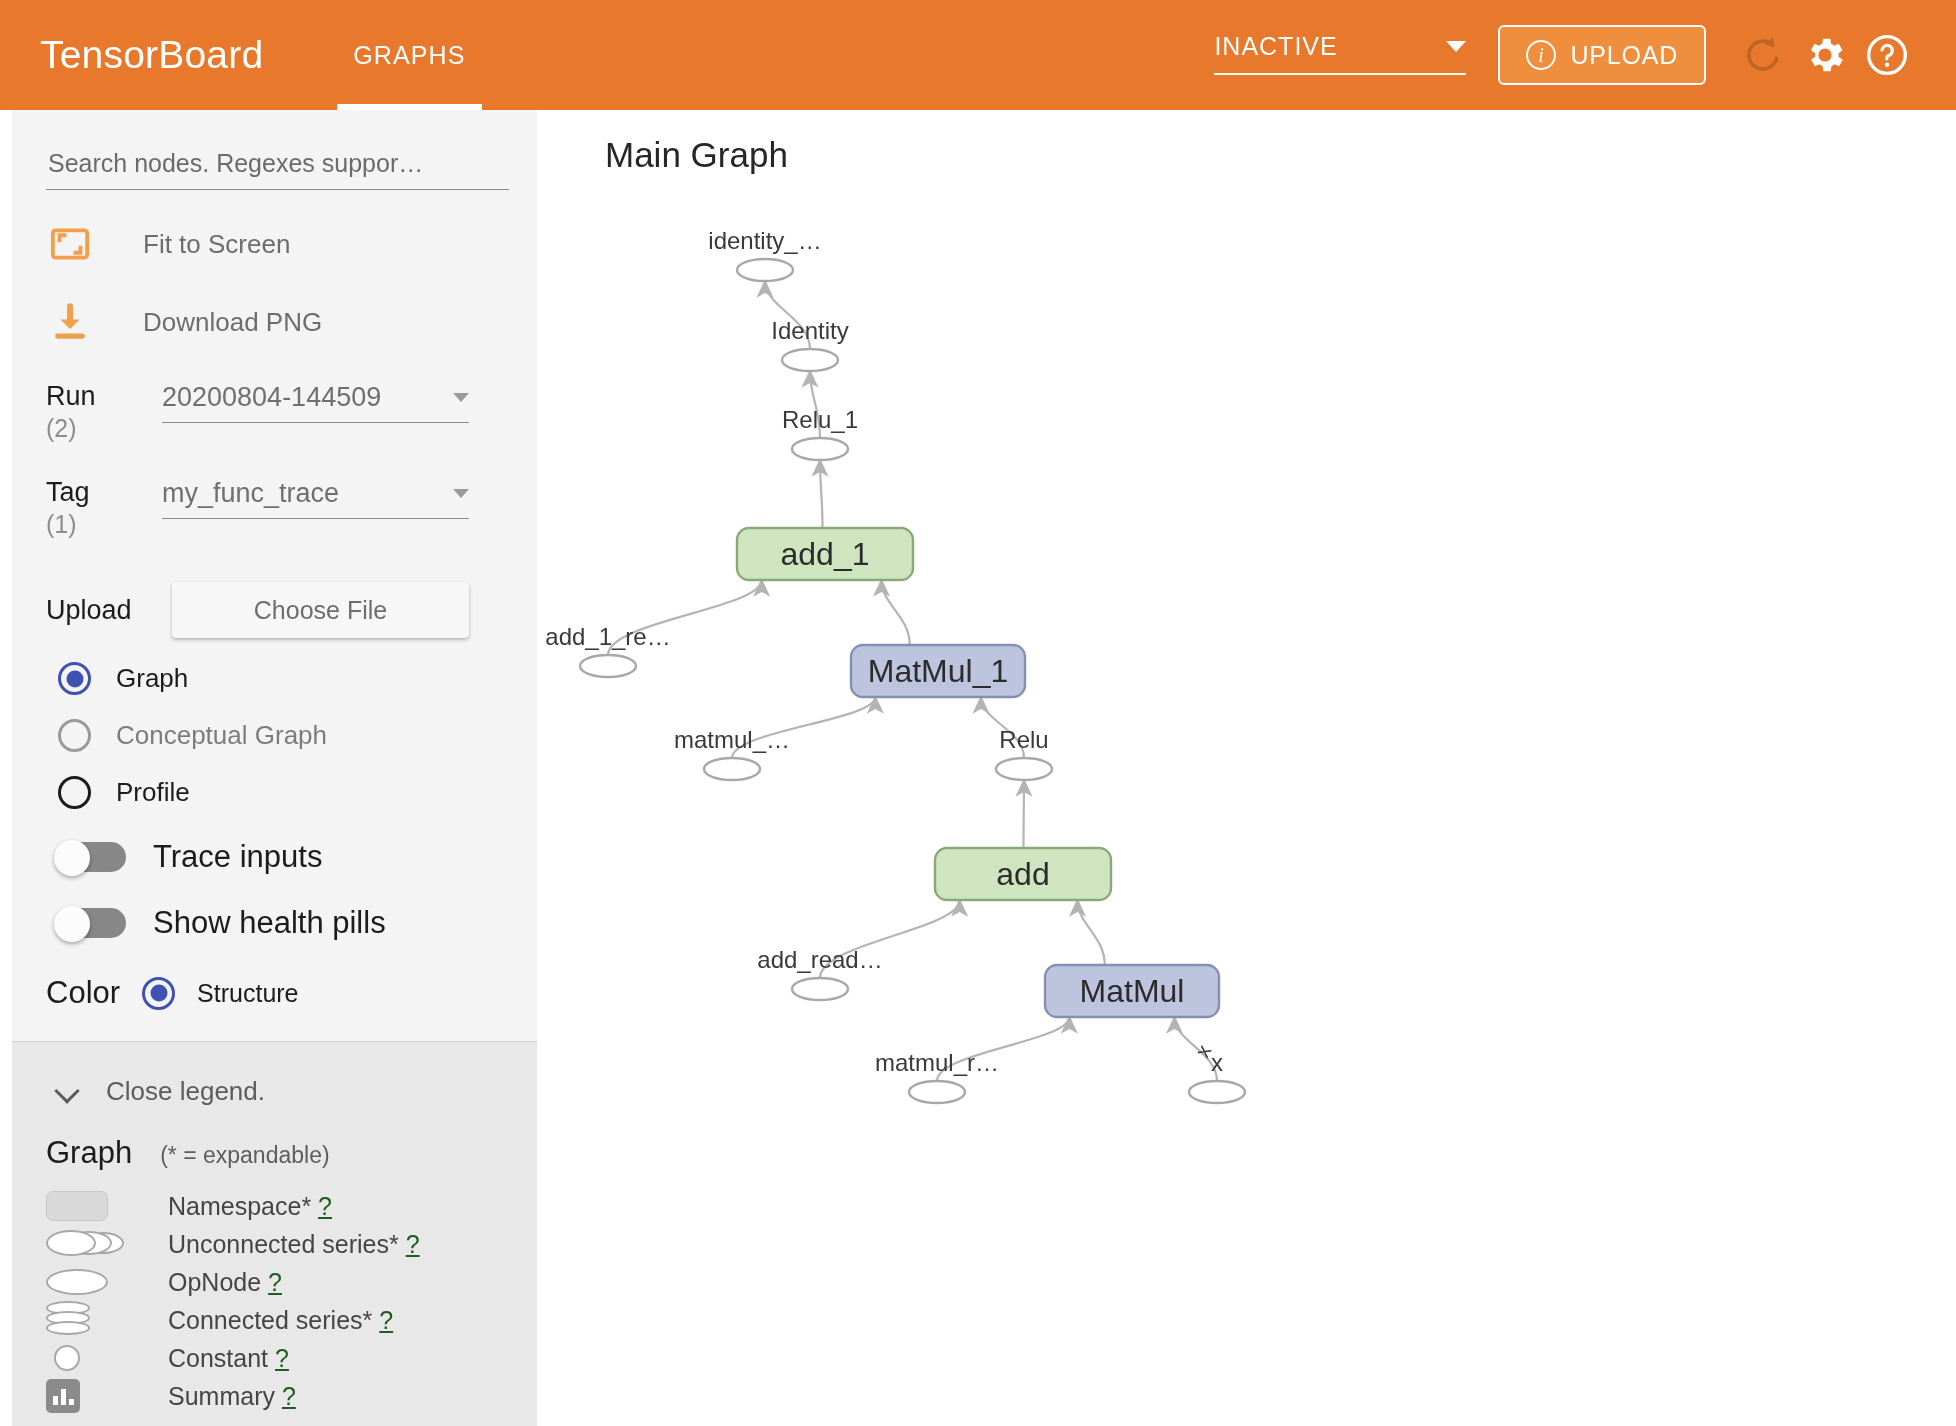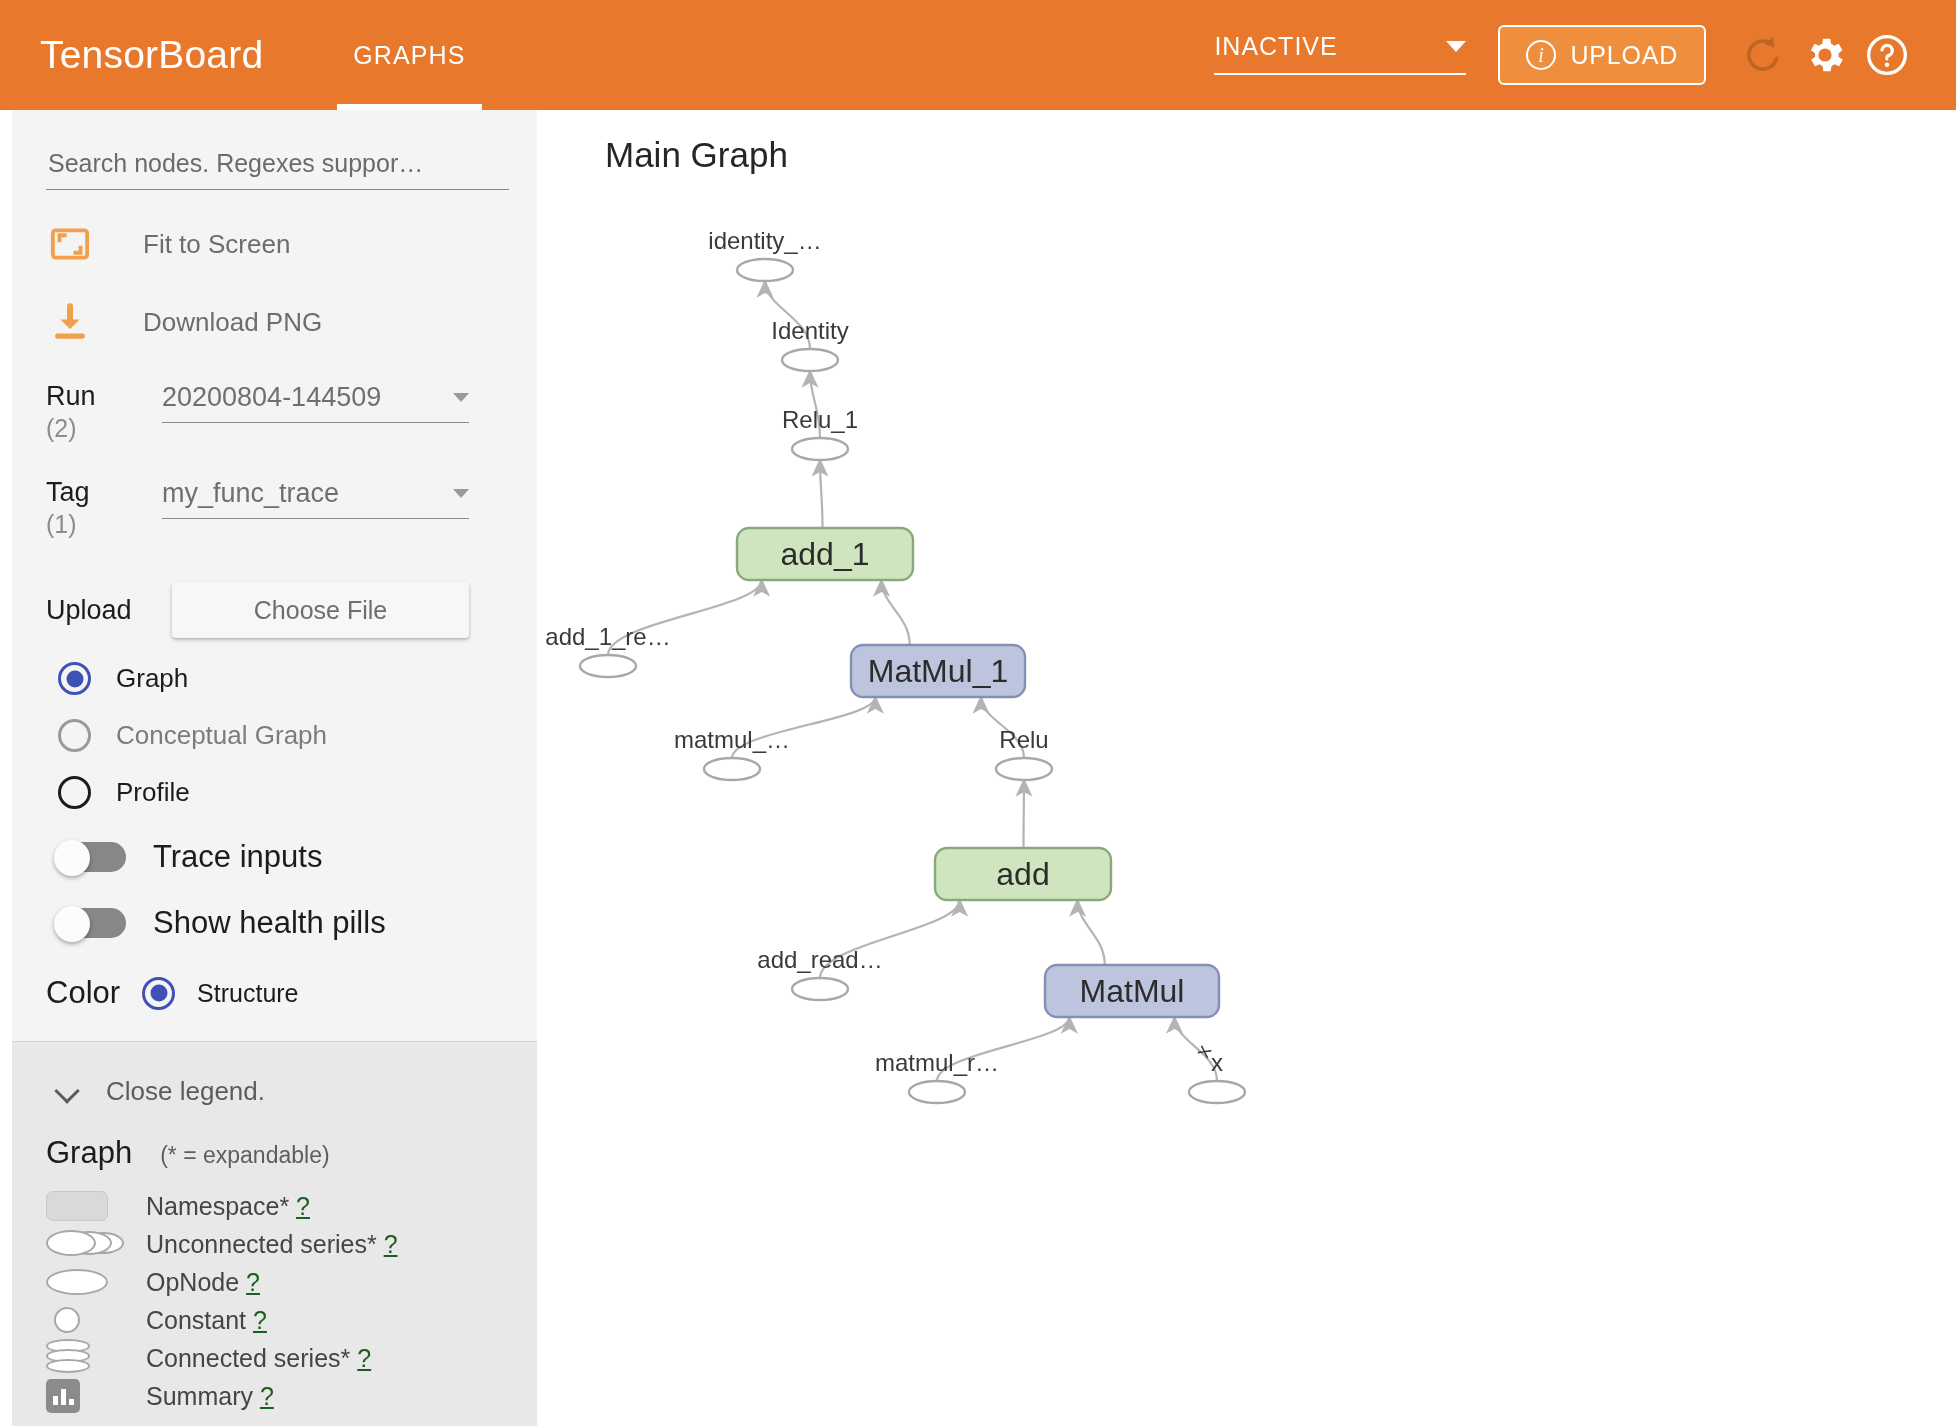--- a/index.html
+++ b/index.html
@@ -301,20 +301,21 @@
   .legend-note { margin-left: 28px; font-size: 23px; color: #5e5e5e; }
   .legend-item {
     display: flex; align-items: center;
     height: 38px;
   }
   .legend-icon {
     width: 100px; flex: 0 0 100px;
     display: flex; align-items: center;
   }
   .legend-text {
+    margin-left: 22px;
     font-size: 25px;
     color: #454545;
     white-space: nowrap;
   }
   .qmark {
     color: #1b5e20;
     text-decoration: underline;
     cursor: pointer;
   }
   .shape-namespace {
@@ -538,34 +539,34 @@
 
     <div class="legend-item">
       <span class="legend-icon">
           <span class="shape-opnode"></span>
         </span>
       <span class="legend-text"><span>OpNode</span> <span class="qmark">?</span></span>
     </div>
 
     <div class="legend-item">
       <span class="legend-icon">
-          <span class="shape-constant"></span>
-        </span>
-      <span class="legend-text"><span>Constant</span> <span class="qmark">?</span></span>
-    </div>
-
-    <div class="legend-item">
-      <span class="legend-icon">
         <span class="shape-connected">
           <span class="d" style="top:0px;"></span>
           <span class="d" style="top:10px;"></span>
           <span class="d" style="top:20px;"></span>
         </span>
       </span>
       <span class="legend-text"><span>Connected series*</span> <span class="qmark">?</span></span>
+    </div>
+
+    <div class="legend-item">
+      <span class="legend-icon">
+          <span class="shape-constant"></span>
+        </span>
+      <span class="legend-text"><span>Constant</span> <span class="qmark">?</span></span>
     </div>
 
     <div class="legend-item">
       <span class="legend-icon">
         <span class="shape-summary">
             <i style="height:9px"></i>
             <i style="height:16px"></i>
             <i style="height:6px"></i>
           </span>
       </span>

